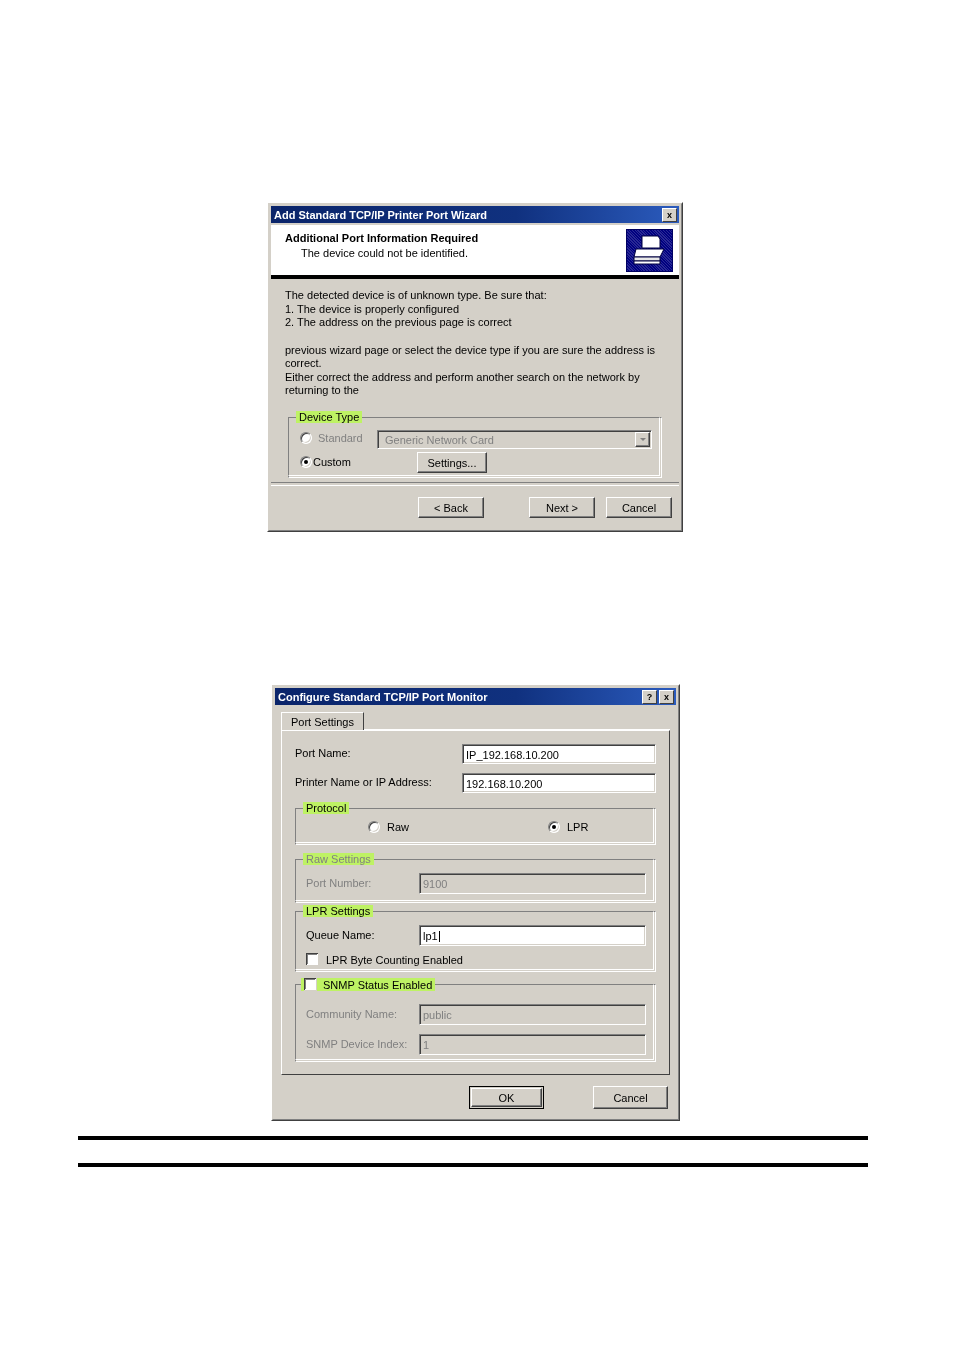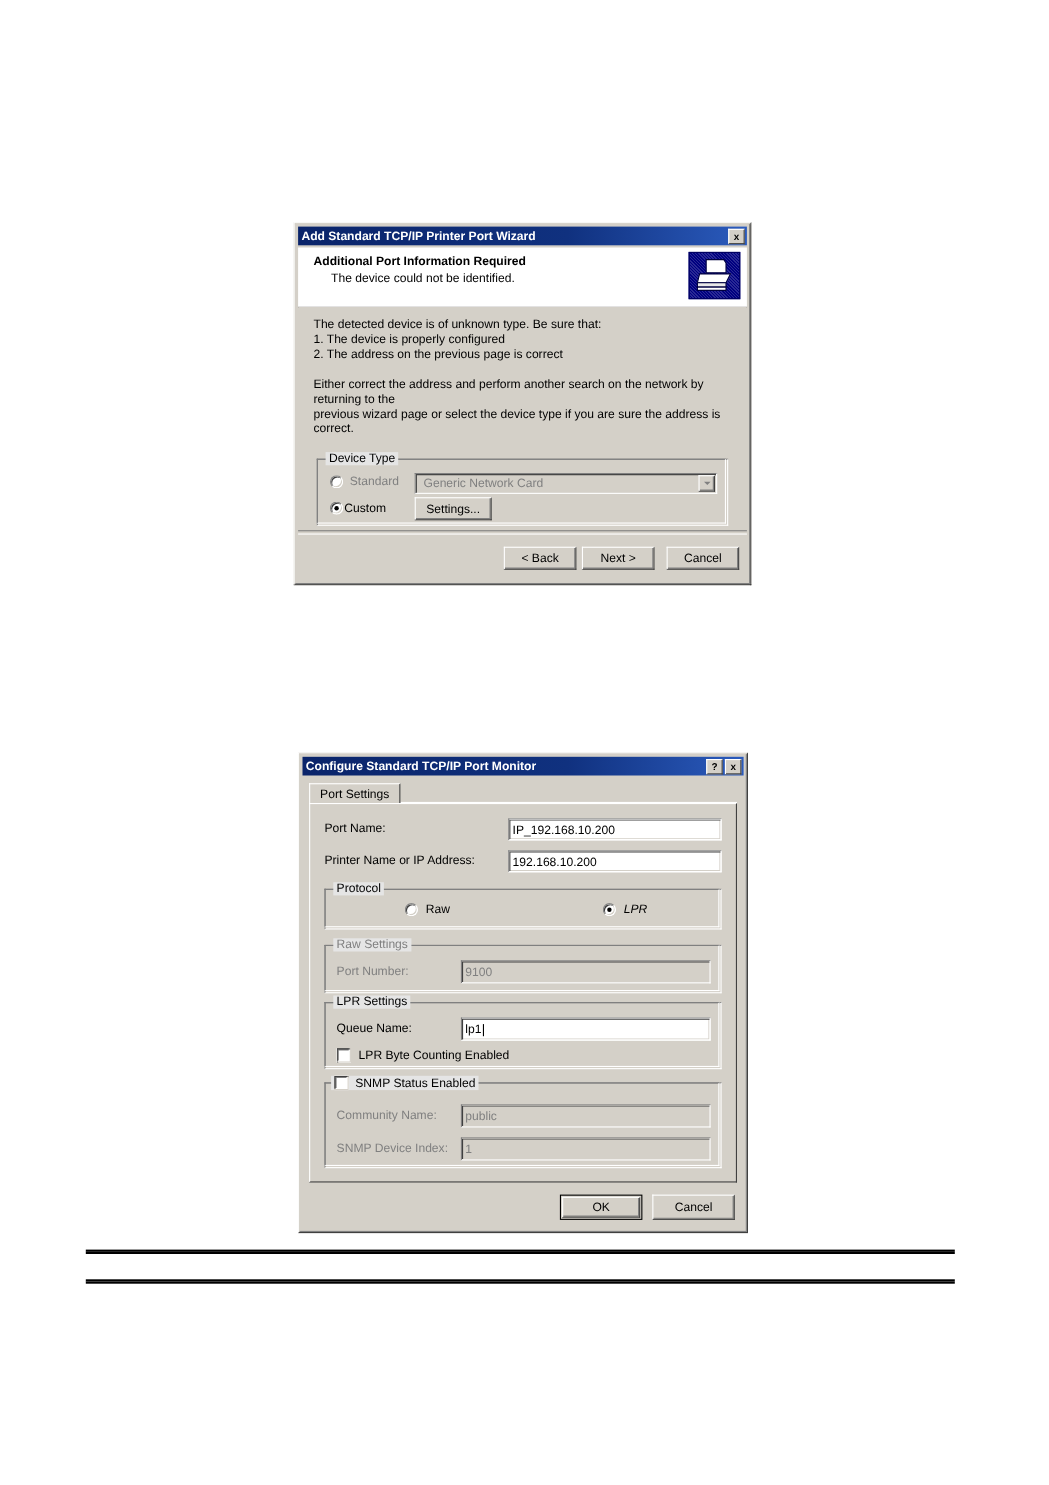--- a/index.html
+++ b/index.html
@@ -74,21 +74,21 @@
 
   
   #wizard-dialog { left: 267px; top: 202px; width: 416px; height: 330px; }
 
   .wiz-header {
     background: #ffffff;
     height: 55px;
     margin: 2px 0 0 0;
     display: flex;
     align-items: flex-start;
-    border-bottom: 1px solid #000000;
+    border-bottom: 5px solid #000000;
     box-sizing: border-box;
     position: relative;
   }
   .wiz-header-text { padding: 7px 0 0 14px; flex: 1; }
   .wiz-title {
     font-size: 11px;
     font-weight: bold;
     color: #000;
     line-height: 13px;
   }
@@ -141,21 +141,21 @@
     border: 1px solid #ffffff;
     border-left-color: #808080;
     border-top-color: #808080;
     pointer-events: none;
     z-index: 0;
   }
   .group-legend {
     position: absolute;
     top: -7px;
     left: 7px;
-    background: #e5e5e5;
+    background: #bef264;
     padding: 0 3px;
     font-size: 11px;
     color: #000;
     z-index: 2;
     white-space: nowrap;
   }
   .group-legend.disabled { color: #808080; }
 
   .radio {
     width: 12px; height: 12px;
@@ -196,20 +196,21 @@
     box-shadow: inset -1px -1px 0 #808080;
     font-family: "Liberation Sans", sans-serif;
     font-size: 11px;
     color: #000;
     text-align: center;
     box-sizing: border-box;
     cursor: default;
     display: flex;
     align-items: center;
     justify-content: center;
+    margin-left: 40px;
   }
   .btn.default {
     border: 1px solid #000;
     box-shadow: none;
     position: relative;
   }
   .btn.default > span {
     position: absolute;
     left: 1px; top: 1px; right: 1px; bottom: 1px;
     border-top: 1px solid #ffffff;
@@ -372,22 +373,22 @@
       </div>
     </div>
 
     <div class="wiz-body">
       <div class="wiz-para first">
         <div>The detected device is of unknown type.  Be sure that:</div>
         <div>1. The device is properly configured</div>
         <div>2.  The address on the previous page is correct</div>
       </div>
       <div class="wiz-para second">
+        <div>previous wizard page or select the device type if you are sure the address is correct.</div>
         <div>Either correct the address and perform another search on the network by returning to the</div>
-        <div>previous wizard page or select the device type if you are sure the address is correct.</div>
       </div>
 
       <div class="groupbox" style="position:absolute; left:17px; right:17px; top:138px; height:61px;">
         <div class="group-legend">Device Type</div>
 
         <div style="position:absolute; left:11px; top:14px; display:flex; align-items:center; gap:6px; z-index:1;">
           <span class="radio"></span>
           <span class="lbl disabled">Standard</span>
         </div>
         <div class="combo" style="position:absolute; left:88px; right:9px; top:12px; height:19px; z-index:1;">
@@ -455,21 +456,21 @@
           <span>192.168.10.200</span>
         </div>
       </div>
 
       <div class="groupbox" style="position:absolute; left:13px; right:13px; top:77px; height:37px;">
         <div class="group-legend">Protocol</div>
         <div style="position:absolute; left:72px; top:12px; display:flex; align-items:center; gap:7px; z-index:1;justify-content:flex-end;">
           <span class="radio"></span>
           <span class="lbl">Raw</span>
         </div>
-        <div style="position:absolute; left:252px; top:12px; display:flex; align-items:center; gap:7px; z-index:1;font-style:italic;">
+        <div style="position:absolute; left:252px; top:12px; display:flex; align-items:center; gap:7px; z-index:1;">
           <span class="radio checked"></span>
           <span class="lbl">LPR</span>
         </div>
       </div>
 
       <div class="groupbox" style="position:absolute; left:13px; right:13px; top:128px; height:44px;">
         <div class="group-legend disabled">Raw Settings</div>
         <span class="lbl disabled" style="position:absolute; left:10px; top:17px; z-index:1;">Port Number:</span>
         <div class="textbox disabled" style="position:absolute; left:123px; right:9px; top:13px; height:21px; z-index:1;">
           <span>9100</span>

